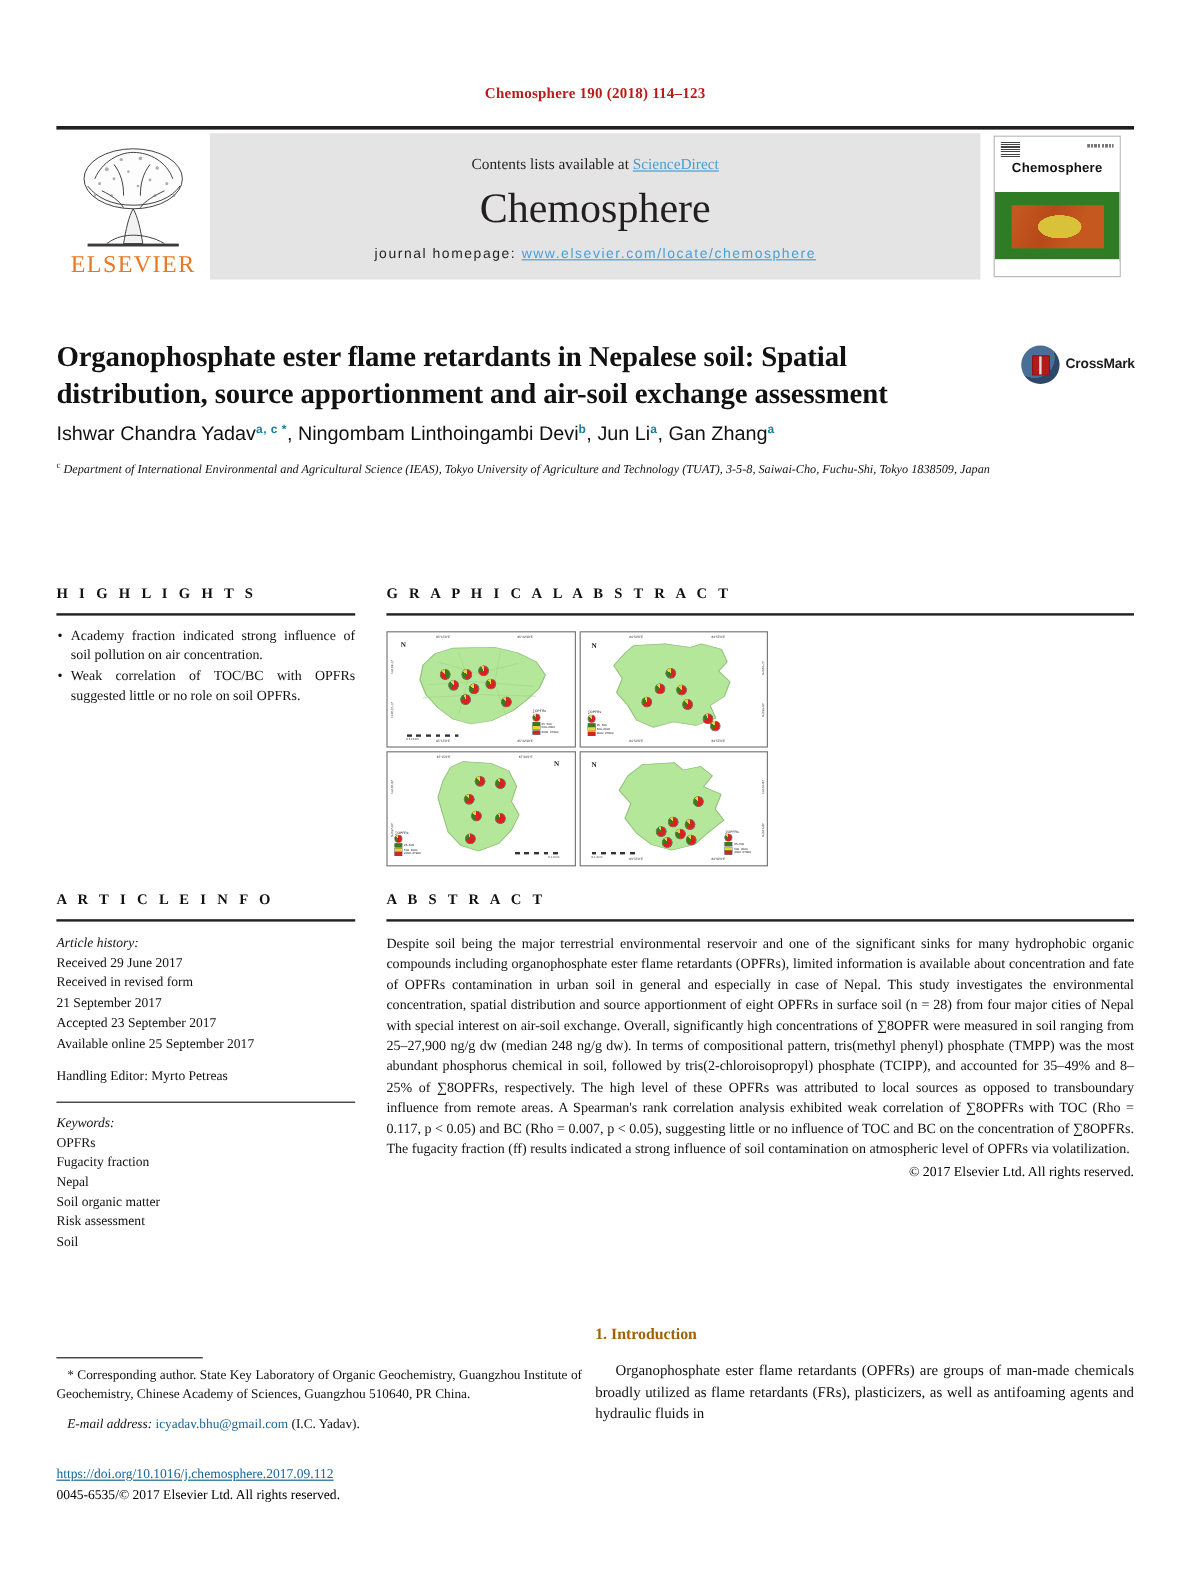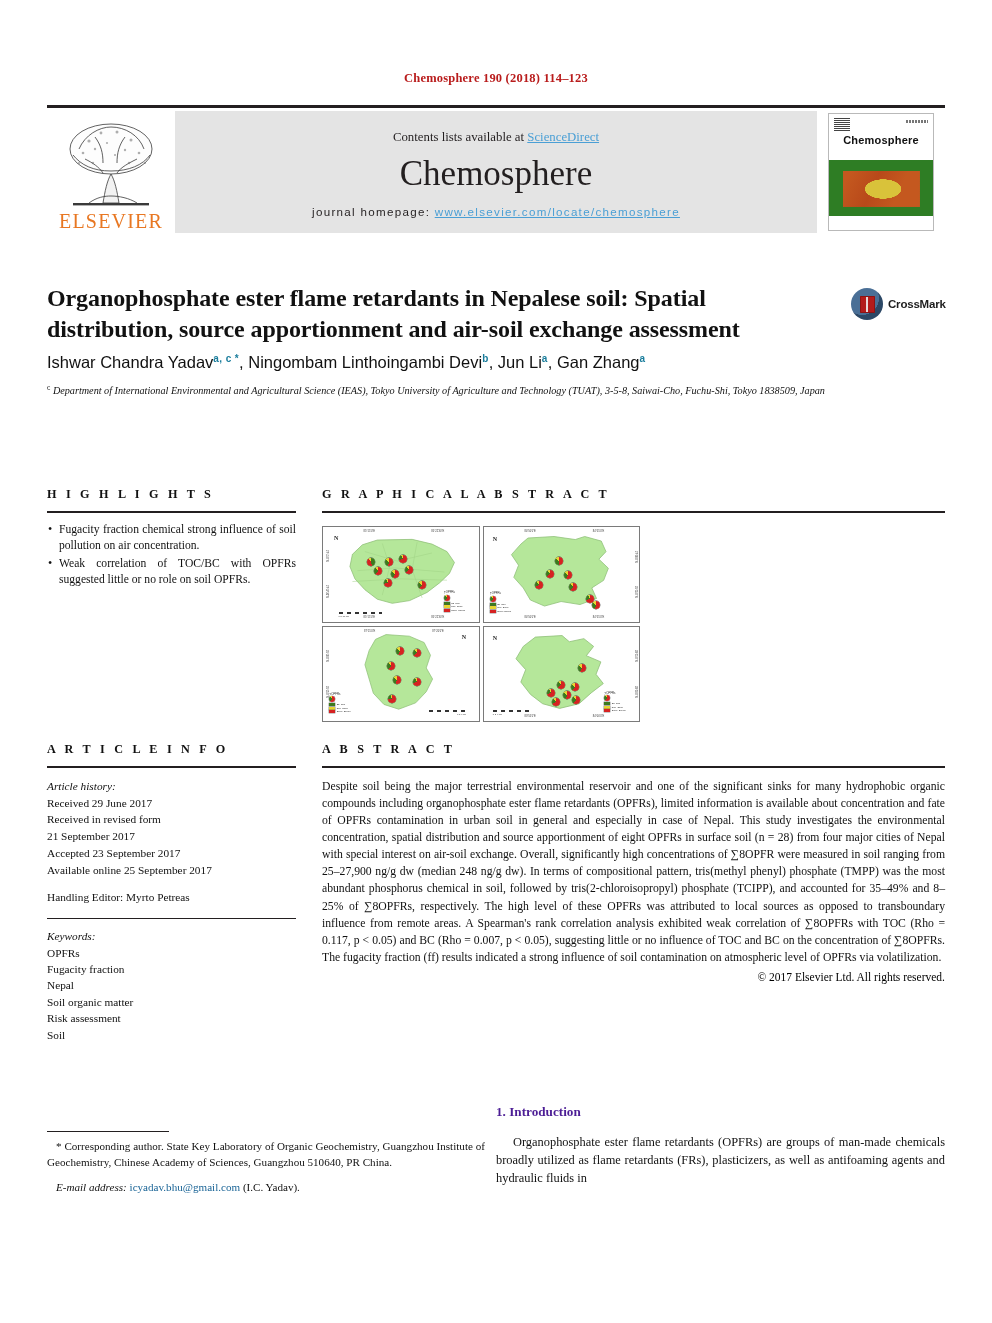--- a/index.html
+++ b/index.html
@@ -225,21 +225,21 @@
   .email-line { margin-top:9px; }
   .email-line i { font-style:italic; }
   .email-line a, .link { color:#1a6496; text-decoration:none; }
   .doi-block {
     position:absolute; left:47px; top:1221px; width:438px; font-size:11.3px; line-height:1.5;
   }
   .doi-block .doi { color:#1a6496; }
 
   .intro-head {
     position:absolute; left:496px; top:1104px;
-    font-size:13.2px; font-weight:bold; color:#4c1d95;
+    font-size:13.2px; font-weight:bold; color:#a16207;
   }
   .intro-body {
     position:absolute; left:496px; top:1134px; width:449px;
     font-size:12.4px; line-height:1.44; text-align:justify; color:#111;
     text-indent:17px;
   }
 </style>
 </head>
 <body>
 
@@ -331,21 +331,21 @@
 
     <div class="affils">
       <div class="affil"><sup>c</sup> <span>Department of International Environmental and Agricultural Science (IEAS), Tokyo University of Agriculture and Technology (TUAT), 3-5-8, Saiwai-Cho, Fuchu-Shi, Tokyo 1838509, Japan</span></div>
     </div>
   </div>
 
   <div class="colL">
     <div class="sec-head">H I G H L I G H T S</div>
     <div class="rule"></div>
     <ul class="hl-list">
-      <li>Fugacity fraction chemical strong influence of soil pollution on air concentration.</li>
+      <li>Academy fraction indicated strong influence of soil pollution on air concentration.</li>
       <li>Weak correlation of TOC/BC with OPFRs suggested little or no role on soil OPFRs.</li>
     </ul>
   </div>
 
   <div class="colR">
     <div class="sec-head">G R A P H I C A L  A B S T R A C T</div>
     <div class="rule"></div>
 
     <div class="ga-fig">
       <div class="ga-grid">
@@ -565,17 +565,21 @@
   <div class="foot-rule"></div>
   <div class="footnote">
     <span class="indent"></span><span>* Corresponding author. State Key Laboratory of Organic Geochemistry, Guangzhou Institute of Geochemistry, Chinese Academy of Sciences, Guangzhou 510640, PR China.</span>
     <div class="email-line">
       <span class="indent"></span><i>E-mail address:</i>
       <a class="link" href="#">icyadav.bhu@gmail.com</a>
       <span>(I.C. Yadav).</span>
     </div>
   </div>
 
+  <div class="doi-block">
+    <a class="doi" href="#">https://doi.org/10.1016/j.chemosphere.2017.09.112</a>
+    <div>0045-6535/© 2017 Elsevier Ltd. All rights reserved.</div>
+  </div>
 
   <div class="intro-head">1. Introduction</div>
   <div class="intro-body">Organophosphate ester flame retardants (OPFRs) are groups of man-made chemicals broadly utilized as flame retardants (FRs), plasticizers, as well as antifoaming agents and hydraulic fluids in</div>
 
 </div>
 
 </body></html>

